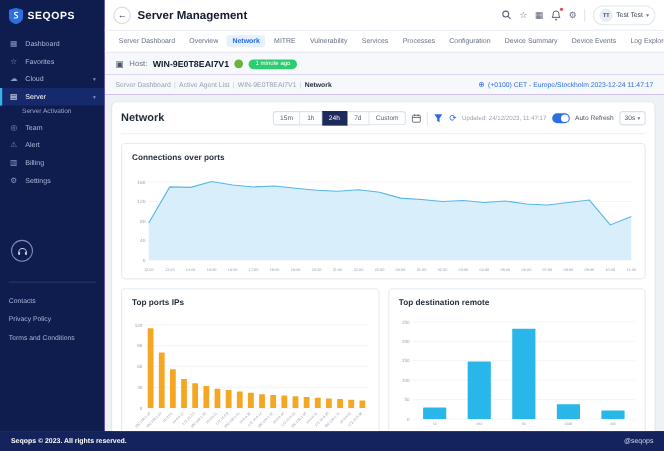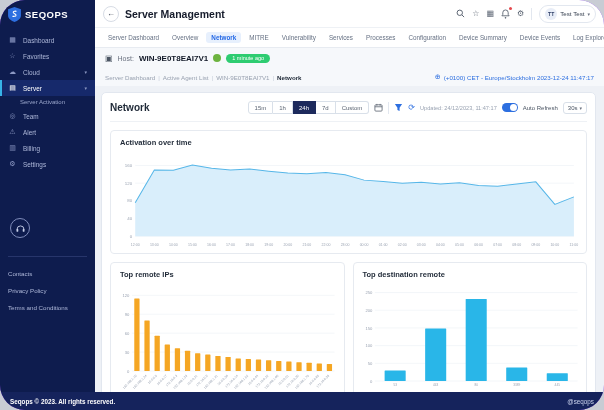--- a/index.html
+++ b/index.html
@@ -1,17 +1,17 @@
 <!DOCTYPE html>
 <html><head>
 <meta charset="utf-8">
 <style>
   * { margin:0; padding:0; box-sizing:border-box; }
   body { font-family:"Liberation Sans", sans-serif; background:#c8ccd4; }
-  .app { position:relative; width:604px; height:410px; overflow:hidden; background:#6d28d9; font-family:"Liberation Sans", sans-serif;border-radius:25px; }
+  .app { position:relative; width:604px; height:410px; overflow:hidden; background:#6d28d9; font-family:"Liberation Sans", sans-serif; }
 
   
   .sidebar { position:absolute; left:0; top:0; width:95px; height:392px; background:#0e1c4e; color:#c7cfe8; overflow:hidden; }
   .logo-row { display:flex; align-items:center; gap:4px; padding:7px 8px 10px 8px; }
   .logo-name { color:#ffffff; font-weight:bold; font-size:9.5px; letter-spacing:0.5px; }
   .side-item { display:flex; align-items:center; gap:6px; padding:4px 8px; font-size:6.4px; color:#aeb8d9; cursor:default; }
   .side-item .si-icon { width:9px; font-size:7px; text-align:center; color:#8d99c4; }
   .side-item .si-chev { margin-left:auto; font-size:5px; color:#8d99c4; }
   .side-item.active { color:#ffffff; background:#16296b; border-left:2px solid #37b3e8; padding-left:6px; }
   .side-item.active .si-icon { color:#ffffff; }
@@ -255,21 +255,21 @@
               </span>
             <span class="ar-label">Auto Refresh</span>
             <span class="interval">
               <span>30s</span>
               <span class="chev">▾</span>
             </span>
           </div>
         </div>
 
         <div class="card">
-          <div class="card-title">Activation over time</div>
+          <div class="card-title">Connections over ports</div>
           <svg id="c0" class="chart-svg" preserveAspectRatio="none" viewBox="0 0 462 102">
               <line x1="20" y1="87" x2="454" y2="87" stroke="#eef2f6" stroke-width="0.7"></line>
               <text x="17" y="88.6" text-anchor="end" font-size="4.4" fill="#9aa3b2">0</text>
               <line x1="20" y1="68.94285714285715" x2="454" y2="68.94285714285715" stroke="#eef2f6" stroke-width="0.7"></line>
               <text x="17" y="70.54285714285714" text-anchor="end" font-size="4.4" fill="#9aa3b2">40</text>
               <line x1="20" y1="50.88571428571429" x2="454" y2="50.88571428571429" stroke="#eef2f6" stroke-width="0.7"></line>
               <text x="17" y="52.485714285714295" text-anchor="end" font-size="4.4" fill="#9aa3b2">80</text>
               <line x1="20" y1="32.82857142857143" x2="454" y2="32.82857142857143" stroke="#eef2f6" stroke-width="0.7"></line>
               <text x="17" y="34.42857142857143" text-anchor="end" font-size="4.4" fill="#9aa3b2">120</text>
               <line x1="20" y1="14.771428571428574" x2="454" y2="14.771428571428574" stroke="#eef2f6" stroke-width="0.7"></line>
@@ -298,21 +298,21 @@
               <text x="378.5" y="97" text-anchor="middle" font-size="3.5" fill="#9aa3b2">07:00</text>
               <text x="397.4" y="97" text-anchor="middle" font-size="3.5" fill="#9aa3b2">08:00</text>
               <text x="416.3" y="97" text-anchor="middle" font-size="3.5" fill="#9aa3b2">09:00</text>
               <text x="435.1" y="97" text-anchor="middle" font-size="3.5" fill="#9aa3b2">10:00</text>
               <text x="454.0" y="97" text-anchor="middle" font-size="3.5" fill="#9aa3b2">11:00</text>
             </svg>
         </div>
 
         <div class="two-col">
           <div class="card">
-            <div class="card-title">Top remote IPs</div>
+            <div class="card-title">Top ports IPs</div>
             <svg id="c1" class="bar-svg" preserveAspectRatio="none" viewBox="0 0 226 112">
                 <line x1="17" y1="88" x2="221" y2="88" stroke="#eef2f6" stroke-width="0.7"></line>
                 <text x="14.5" y="89.6" text-anchor="end" font-size="4.2" fill="#9aa3b2">0</text>
                 <line x1="17" y1="69.07692307692307" x2="221" y2="69.07692307692307" stroke="#eef2f6" stroke-width="0.7"></line>
                 <text x="14.5" y="70.67692307692306" text-anchor="end" font-size="4.2" fill="#9aa3b2">30</text>
                 <line x1="17" y1="50.15384615384615" x2="221" y2="50.15384615384615" stroke="#eef2f6" stroke-width="0.7"></line>
                 <text x="14.5" y="51.753846153846155" text-anchor="end" font-size="4.2" fill="#9aa3b2">60</text>
                 <line x1="17" y1="31.230769230769234" x2="221" y2="31.230769230769234" stroke="#eef2f6" stroke-width="0.7"></line>
                 <text x="14.5" y="32.830769230769235" text-anchor="end" font-size="4.2" fill="#9aa3b2">90</text>
                 <line x1="17" y1="12.307692307692303" x2="221" y2="12.307692307692303" stroke="#eef2f6" stroke-width="0.7"></line>

